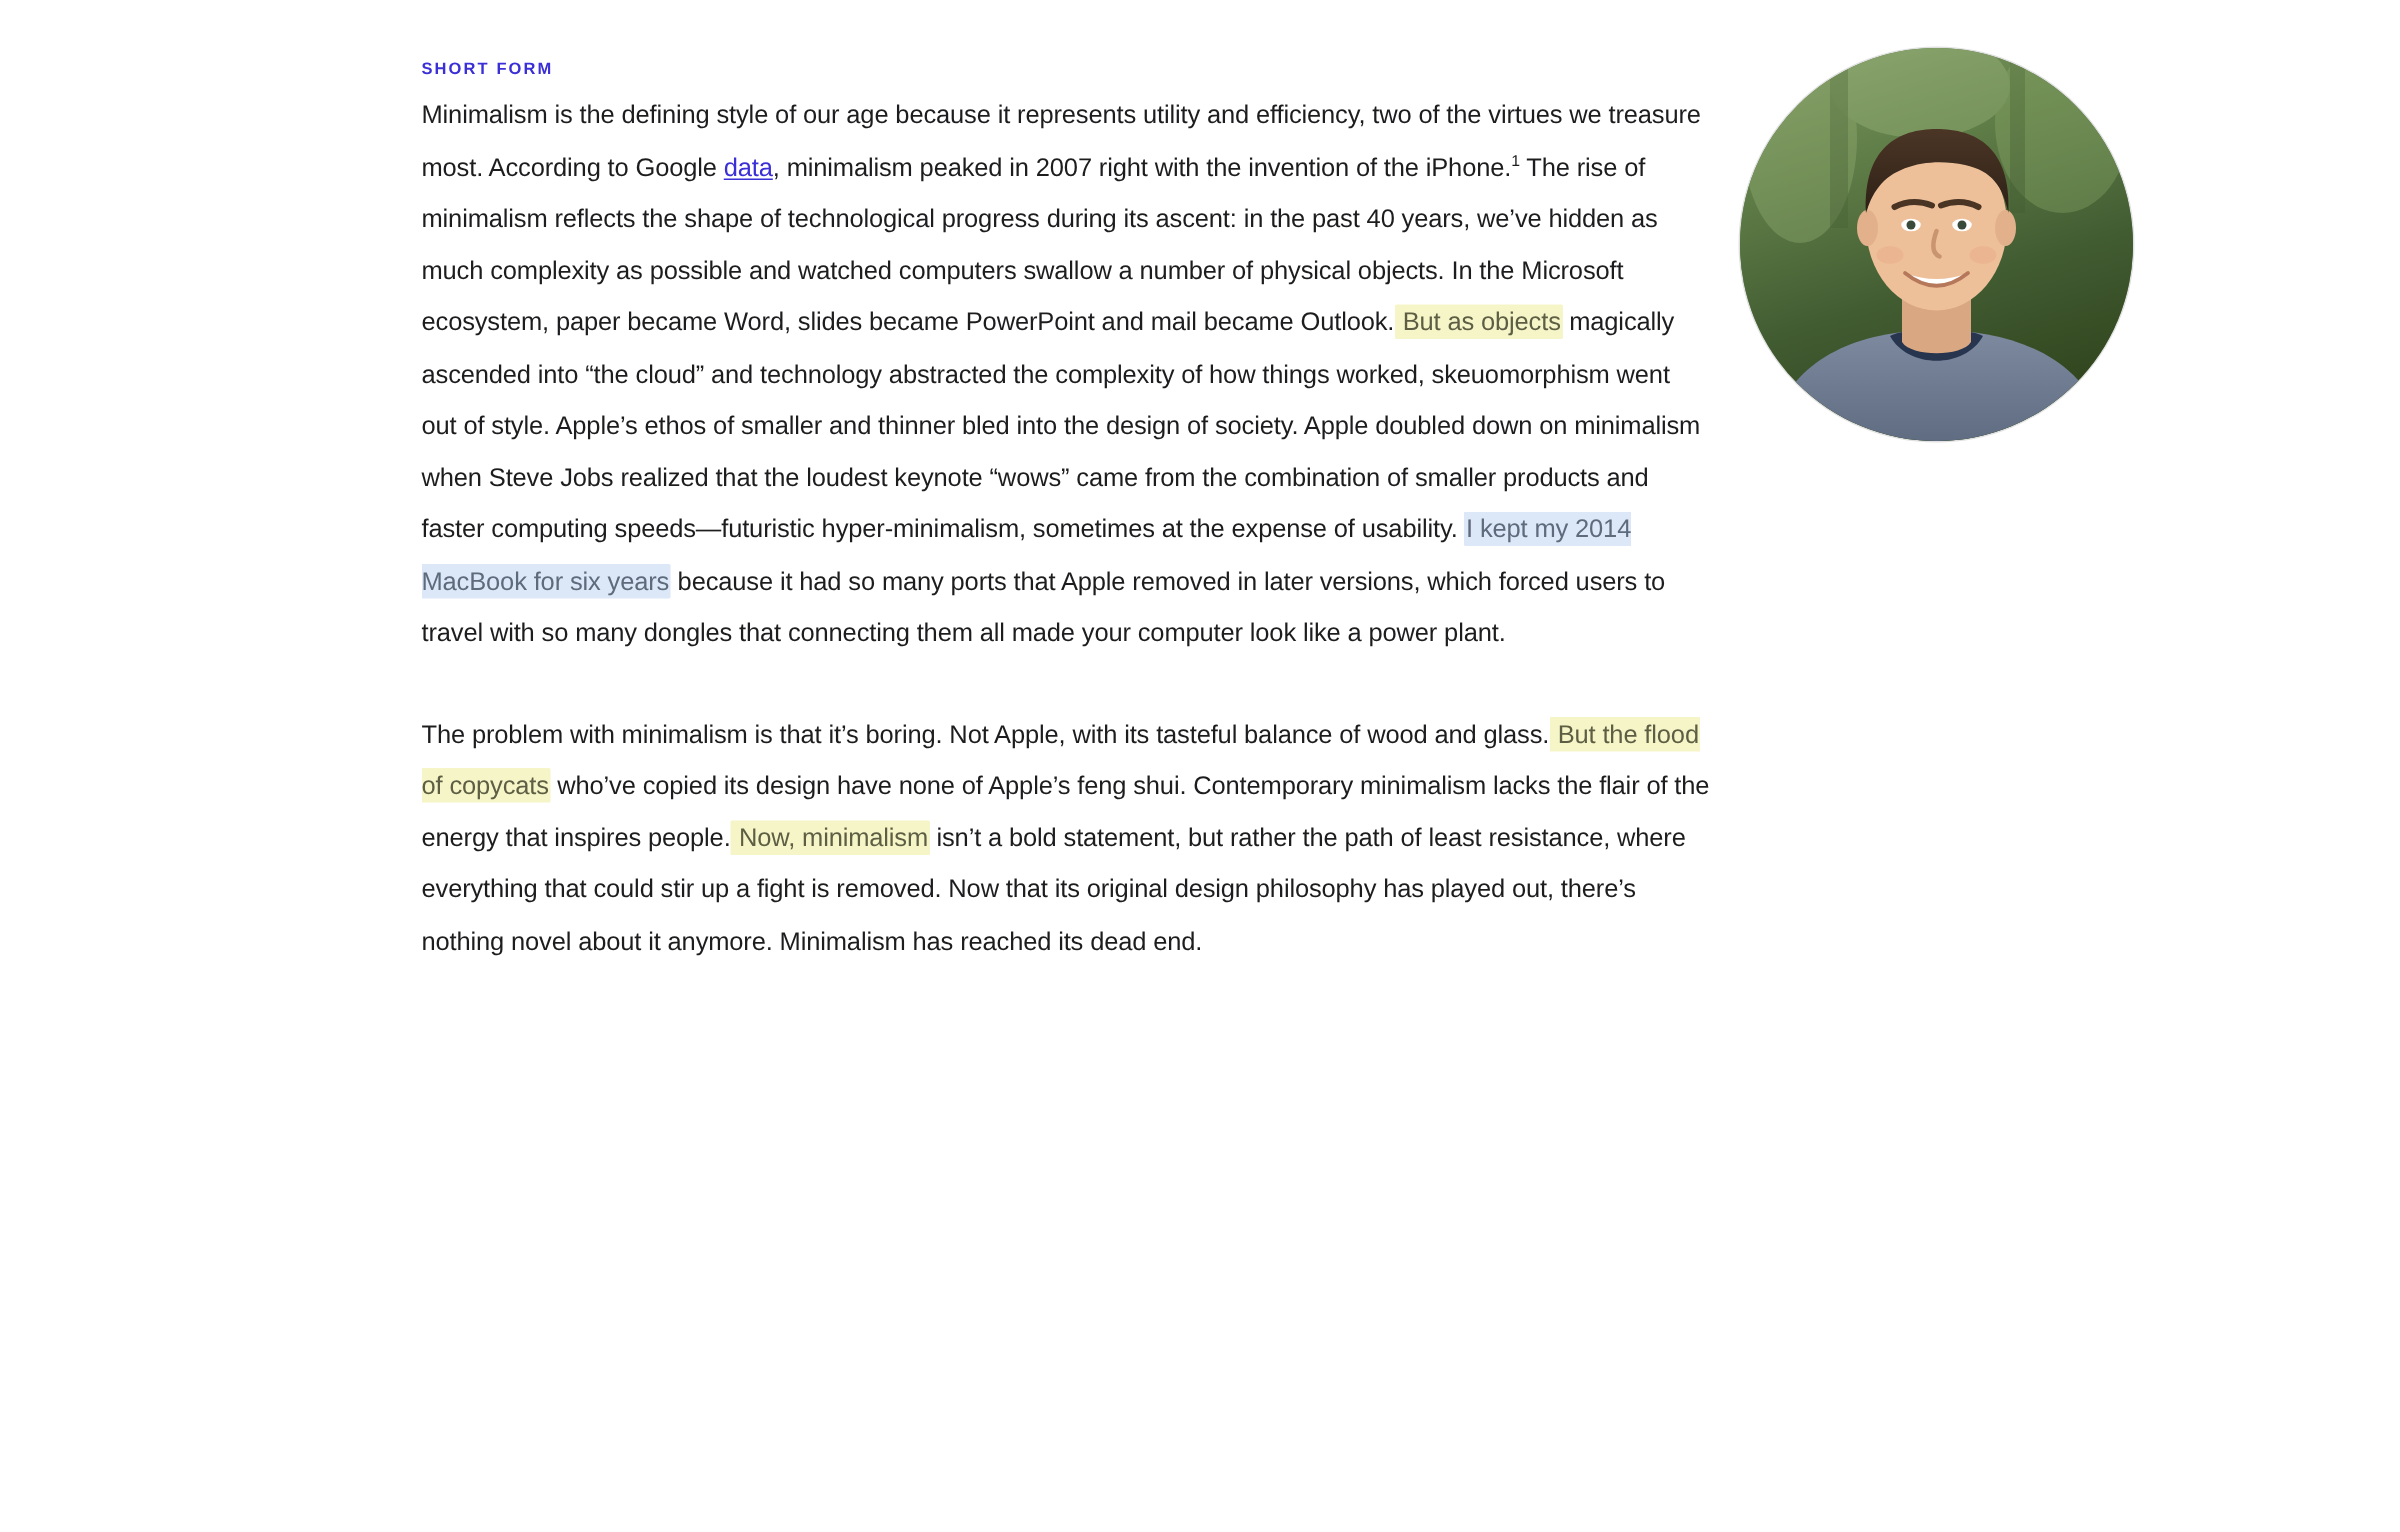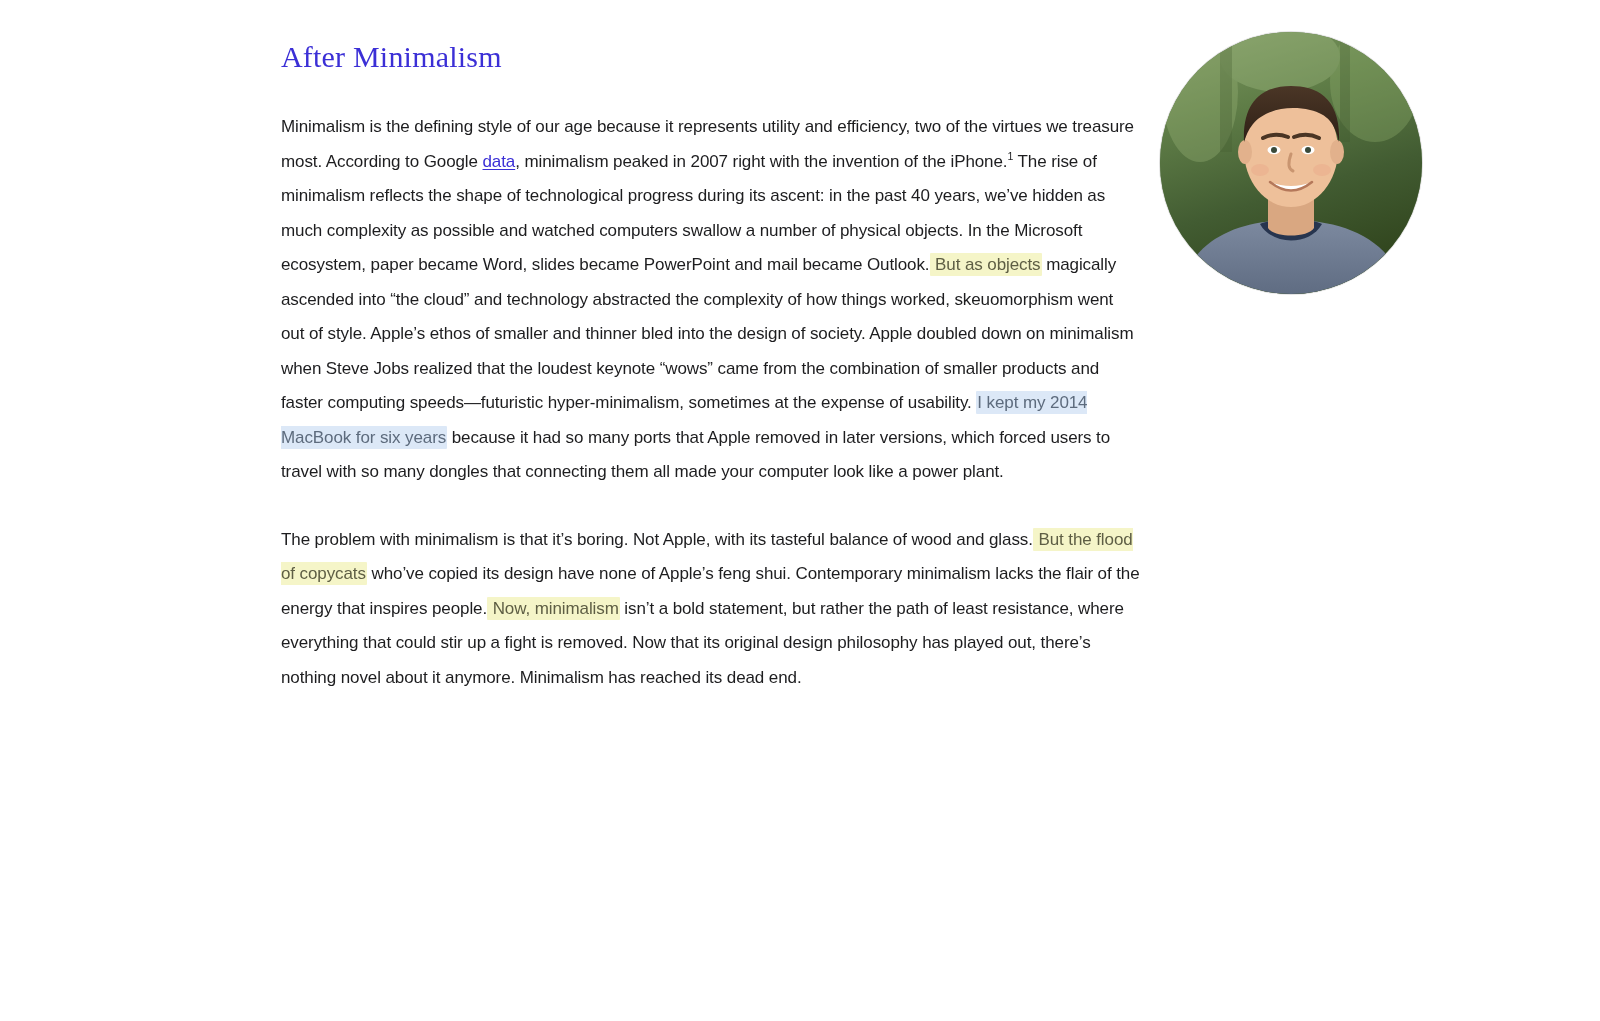--- a/index.html
+++ b/index.html
@@ -90,22 +90,22 @@
     height: 262px;
   }
 </style>
 </head>
 <body>
 
 <div class="page">
 
   <div class="article">
 
+    <div class="kicker">SHORT FORM</div>
 
-    <h1 class="title">After Minimalism</h1>
 
     <div class="body-text">
 
       <p><span>Minimalism is the defining style of our age because it represents utility and efficiency, two of the virtues we treasure most. According to Google </span><a class="inline-link" href="#">data</a><span>, minimalism peaked in 2007 right with the invention of the iPhone.</span><sup>1</sup><span> The rise of minimalism reflects the shape of technological progress during its ascent: in the past 40 years, we’ve hidden as much complexity as possible and watched computers swallow a number of physical objects. In the Microsoft ecosystem, paper became Word, slides became PowerPoint and mail became Outlook.</span><span class="hl-yellow"> But as objects</span><span> magically ascended into “the cloud” and technology abstracted the complexity of how things worked, skeuomorphism went out of style. Apple’s ethos of smaller and thinner bled into the design of society. Apple doubled down on minimalism when Steve Jobs realized that the loudest keynote “wows” came from the combination of smaller products and faster computing speeds—futuristic hyper-minimalism, sometimes at the expense of usability. </span><span class="hl-blue">I kept my 2014 MacBook for six years</span><span> because it had so many ports that Apple removed in later versions, which forced users to travel with so many dongles that connecting them all made your computer look like a power plant.</span></p>
 
       <p><span>The problem with minimalism is that it’s boring. Not Apple, with its tasteful balance of wood and glass.</span><span class="hl-yellow"> But the flood of copycats</span><span> who’ve copied its design have none of Apple’s feng shui. Contemporary minimalism lacks the flair of the energy that inspires people.</span><span class="hl-yellow"> Now, minimalism</span><span> isn’t a bold statement, but rather the path of least resistance, where everything that could stir up a fight is removed. Now that its original design philosophy has played out, there’s nothing novel about it anymore. Minimalism has reached its dead end.</span></p>
 
 
     </div>
   </div>

